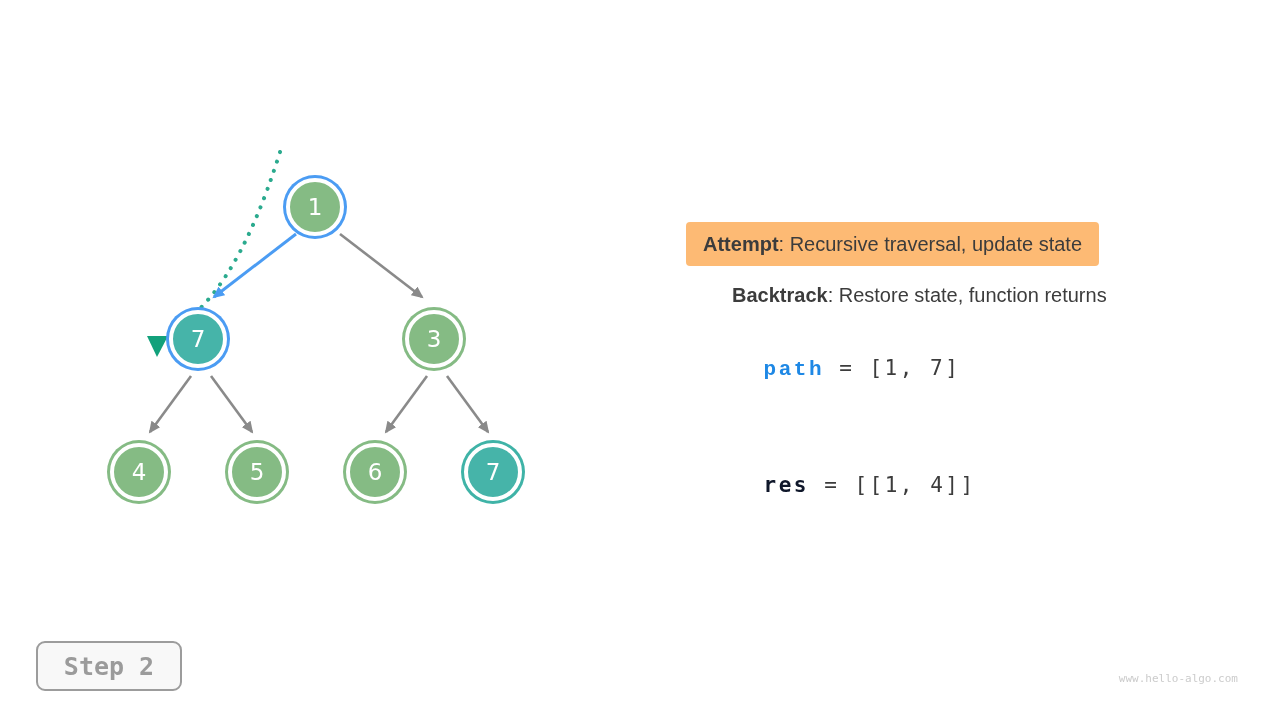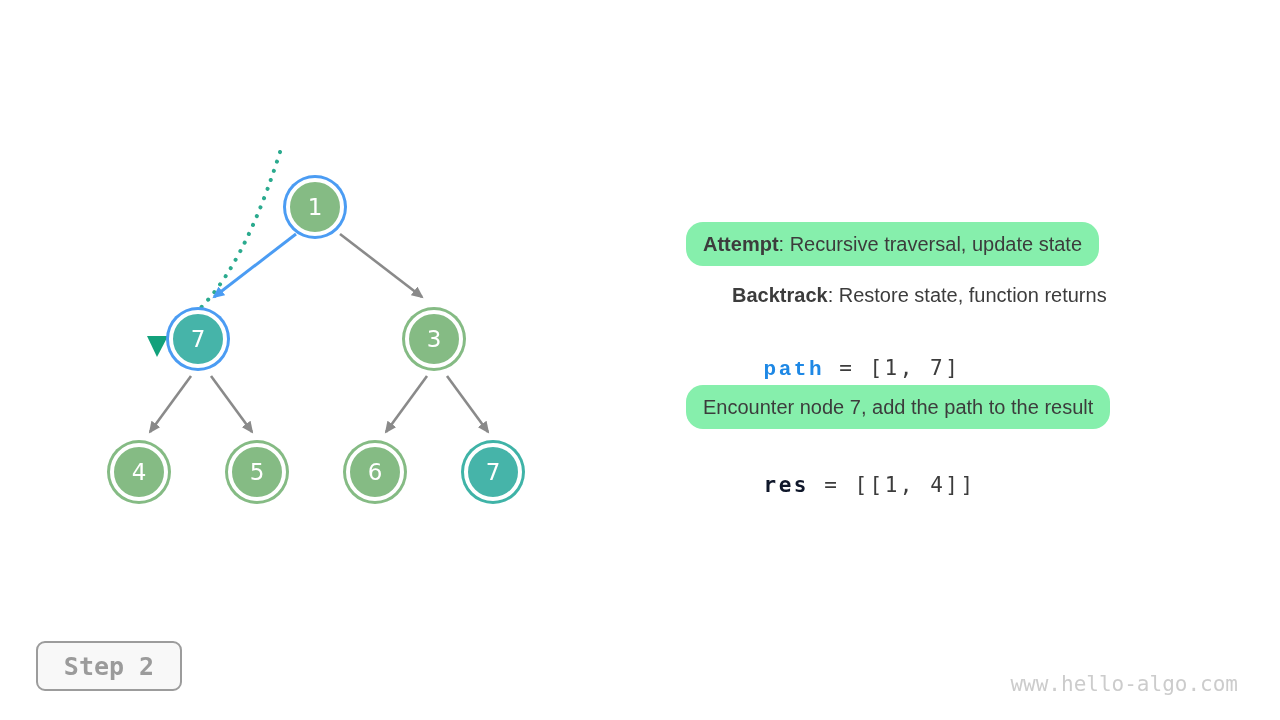--- a/index.html
+++ b/index.html
@@ -22,21 +22,21 @@
   .pos-n1{left:286px;top:178px;}
   .pos-n7l{left:169px;top:310px;}
   .pos-n3{left:405px;top:310px;}
   .pos-n4{left:110px;top:443px;}
   .pos-n5{left:228px;top:443px;}
   .pos-n6{left:346px;top:443px;}
   .pos-n7r{left:464px;top:443px;}
   
   .label-box{
     position:absolute;left:686px;height:44px;line-height:44px;
-    background:#86efac;border-radius:17px;padding:0 17px;
+    background:#fdba74;border-radius:4px;padding:0 17px;
     font-size:20px;color:#3C3C3C;white-space:nowrap;
   }
   .box-attempt{top:222px;}
   .box-encounter{top:385px;}
   .plain-line{
     position:absolute;left:732px;top:282px;font-size:20px;color:#3C3C3C;
     white-space:nowrap;line-height:26px;
   }
   .term{font-weight:bold;}
   .code-line{
@@ -50,21 +50,21 @@
   
   .step-badge{
     position:absolute;left:36px;top:641px;width:146px;height:50px;
     background:#F8F8F8;border:2px solid #9C9C9C;border-radius:9px;
     box-sizing:border-box;display:flex;align-items:center;justify-content:center;
     font-family:"DejaVu Sans Mono",monospace;font-weight:bold;font-size:25px;color:#9B9B9B;
   }
   
   .watermark{
     position:absolute;right:42px;top:672px;
-    font-family:"DejaVu Sans Mono",monospace;font-size:21px;color:#CCCCCC;
+    font-family:"DejaVu Sans Mono",monospace;font-size:11px;color:#CCCCCC;
   }
 </style>
 </head>
 <body>
 
 <div class="canvas">
 
   <svg class="edges" width="620" height="560" viewBox="0 0 620 560">
     <defs>
       <marker id="arrow-gray" markerUnits="userSpaceOnUse" markerWidth="13" markerHeight="11" refX="10" refY="5.5" orient="auto">
@@ -114,23 +114,20 @@
   </div>
 
   <div class="plain-line">
     <span class="term">Backtrack</span><span>: Restore state, function returns</span>
   </div>
 
   <div class="code-line code-path">
     <span class="kw-blue">path</span><span> = [1, 7]</span>
   </div>
 
-  <div class="label-box box-encounter">
-    <span>Encounter node 7, add the path to the result</span>
-  </div>
 
   <div class="code-line code-res">
     <span class="kw-teal">res</span><span> = [[1, 4]]</span>
   </div>
 
   <div class="step-badge">
     <span>Step 2</span>
   </div>
 
   <div class="watermark">www.hello-algo.com</div>

